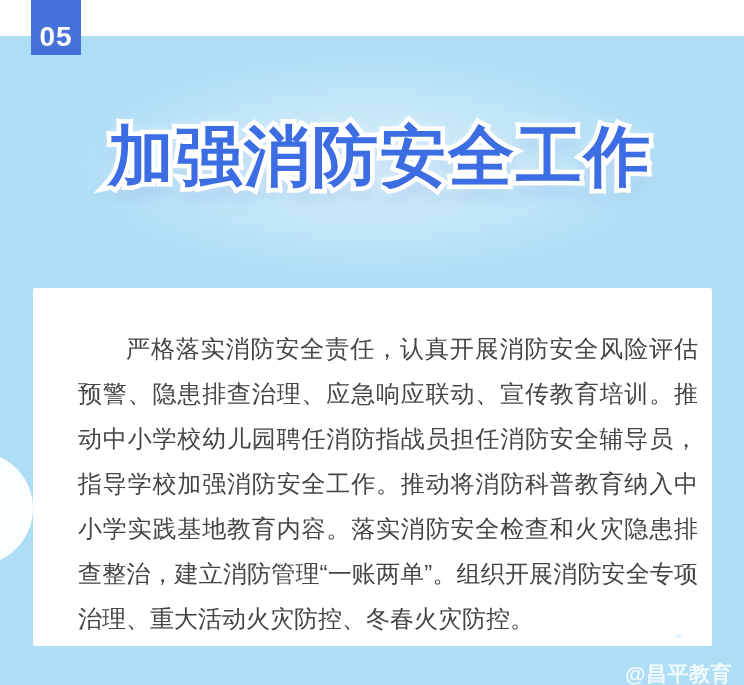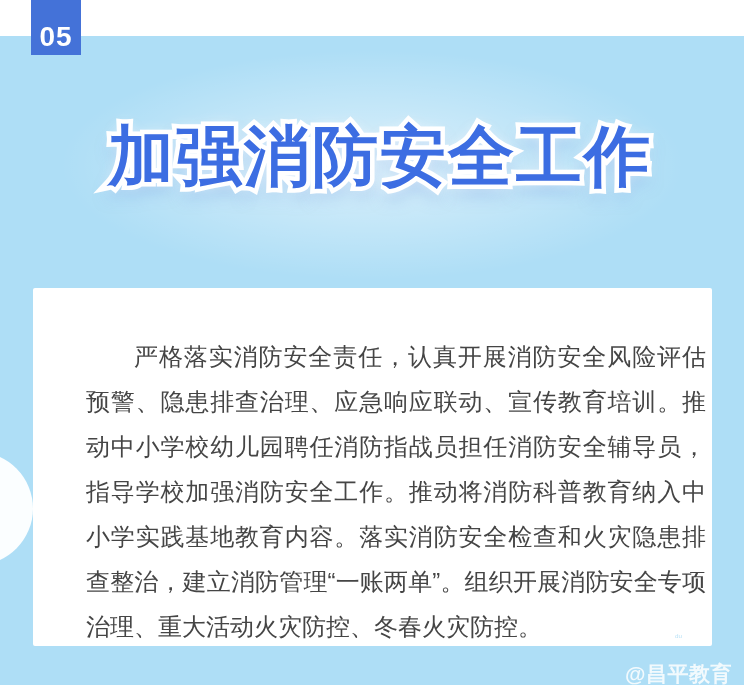--- a/index.html
+++ b/index.html
@@ -93,21 +93,21 @@
     position: absolute;
     left: 33px; top: 288px;
     width: 679px; height: 358px;
     background: #ffffff;
     border-radius: 2px;
     box-sizing: border-box;
     padding: 30px 22px 0 37px;
     z-index: 2;
   }
   .card p {
-    margin: 16px;
+    margin: 8px;
     width: 620px;
     font-size: 24px;
     line-height: 45px;
     color: #454545;
     text-align: justify;
     text-indent: 2em;
     letter-spacing: 0;
   }
   
   .watermark {

